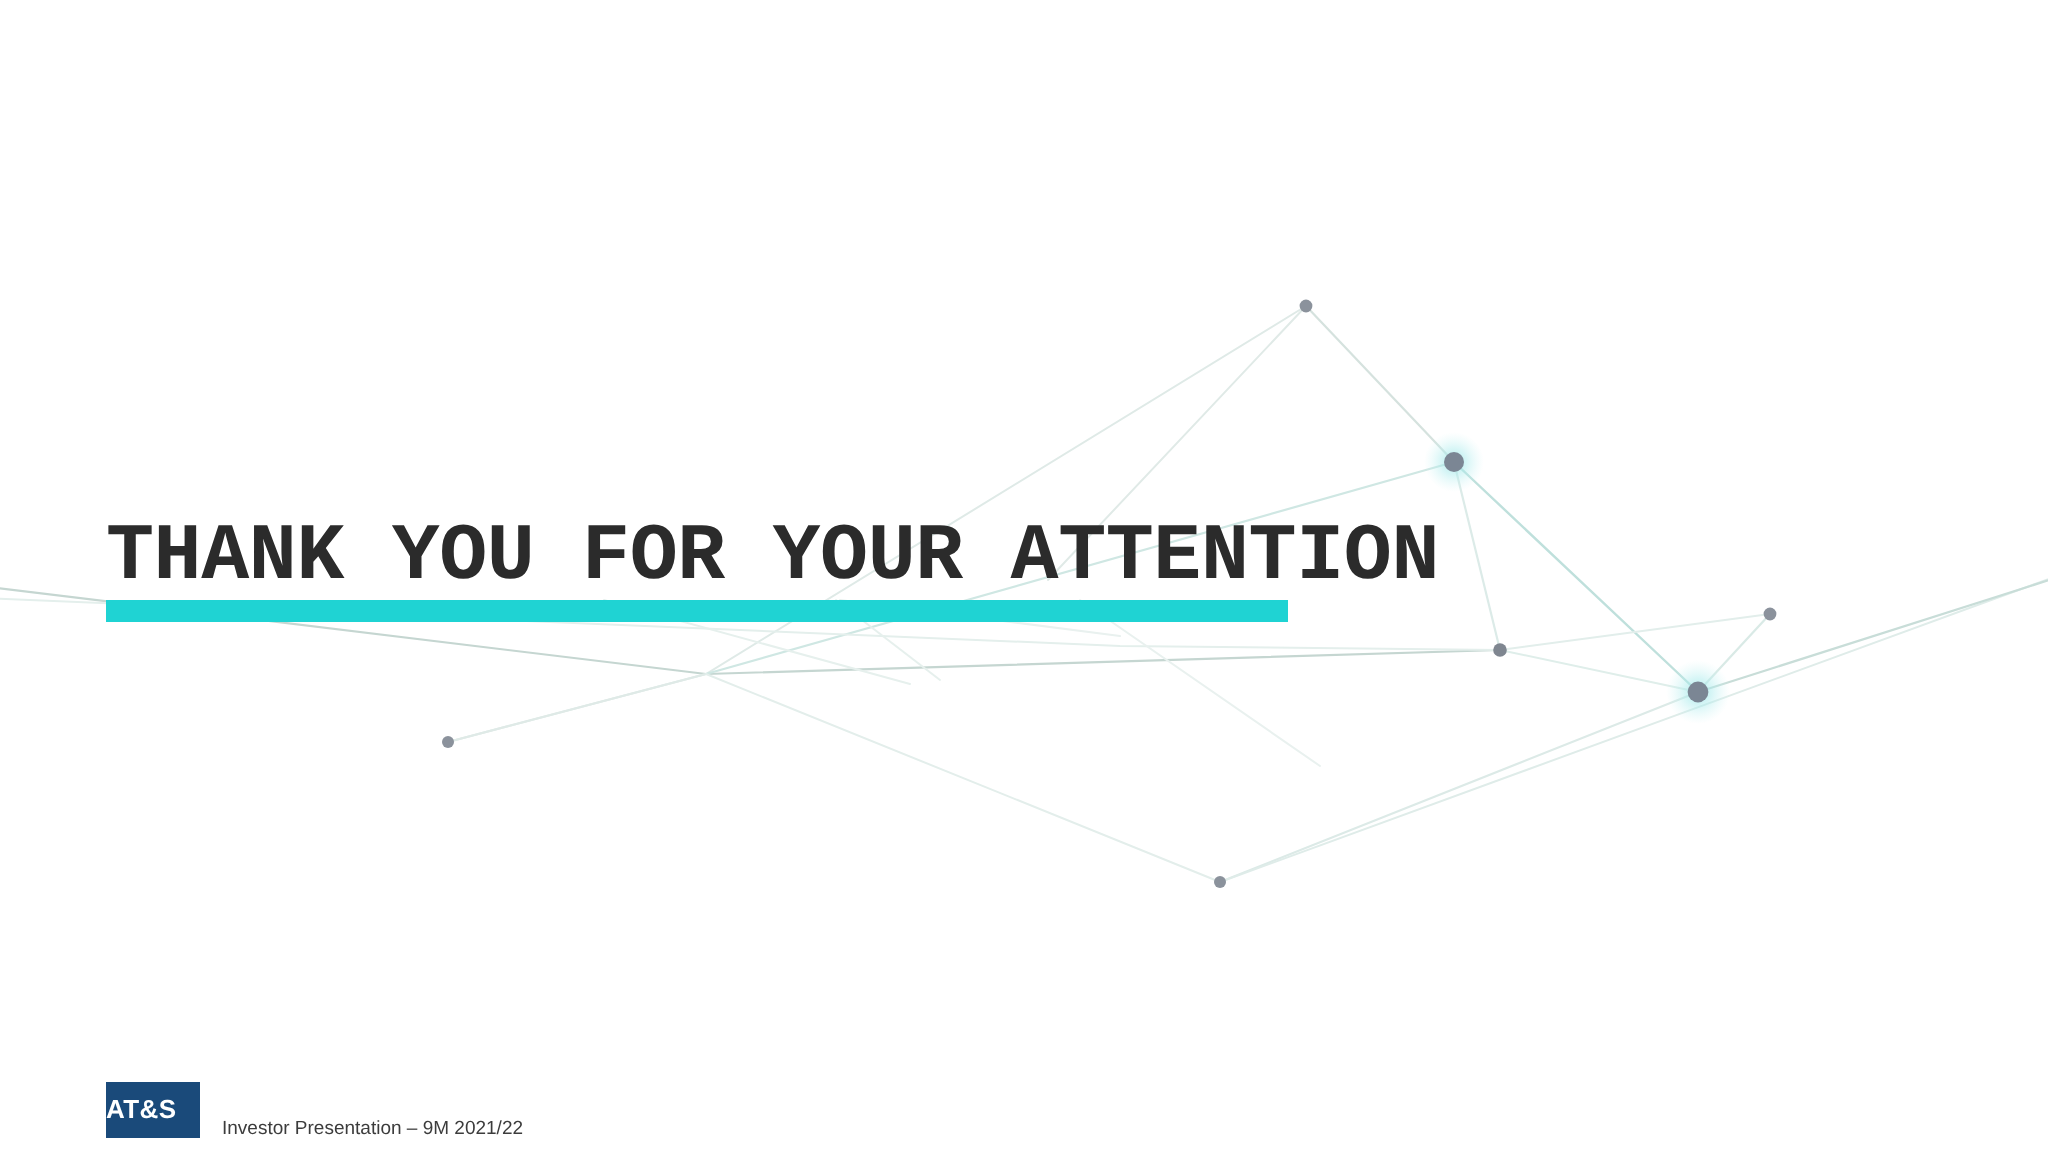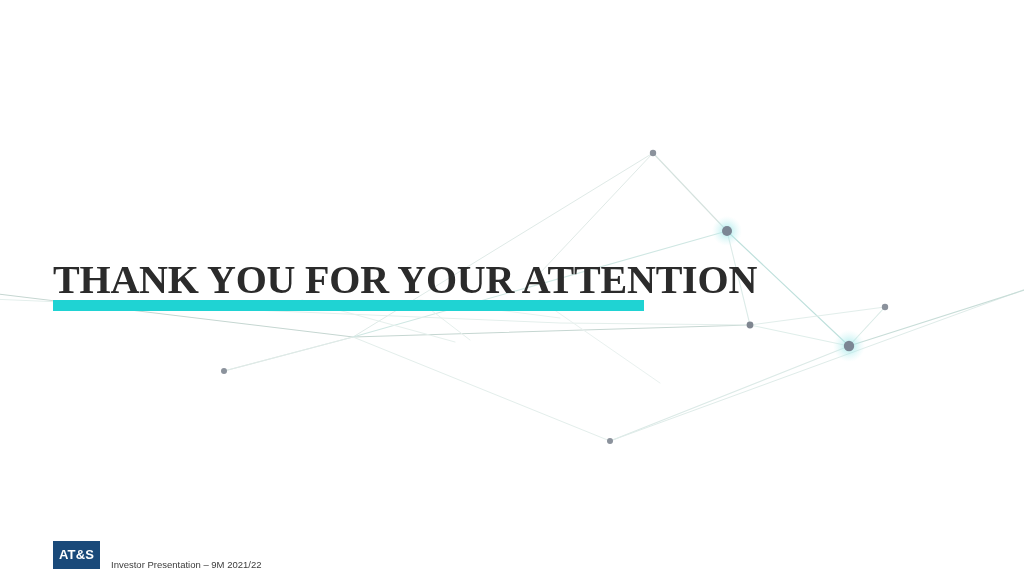--- a/index.html
+++ b/index.html
@@ -31,21 +31,21 @@
 
   
   .title-block {
     position: absolute;
     left: 53px;
     top: 258px;
     width: 700px;
   }
   .slide-title {
     margin: 0;
-    font-family: Liberation Serif, serif;
+    font-family: Liberation Mono, monospace;
     font-weight: bold;
     font-size: 40px;
     line-height: 44px;
     letter-spacing: -0.2px;
     color: #2b2b2b;
     white-space: nowrap;
   }
   .title-underline {
     position: absolute;
     left: 0px;
@@ -62,21 +62,21 @@
     top: 540px;
     display: flex;
     align-items: center;
   }
   .brand-logo {
     width: 47px;
     height: 28px;
     background: #1a4a7a;
     display: flex;
     align-items: center;
-    justify-content: center;
+    justify-content: flex-start;
     flex: 0 0 auto;
   }
   .brand-logo-text {
     color: #ffffff;
     font-family: "Liberation Sans", sans-serif;
     font-weight: bold;
     font-size: 13px;
     letter-spacing: 0.2px;
     line-height: 1;
   }

